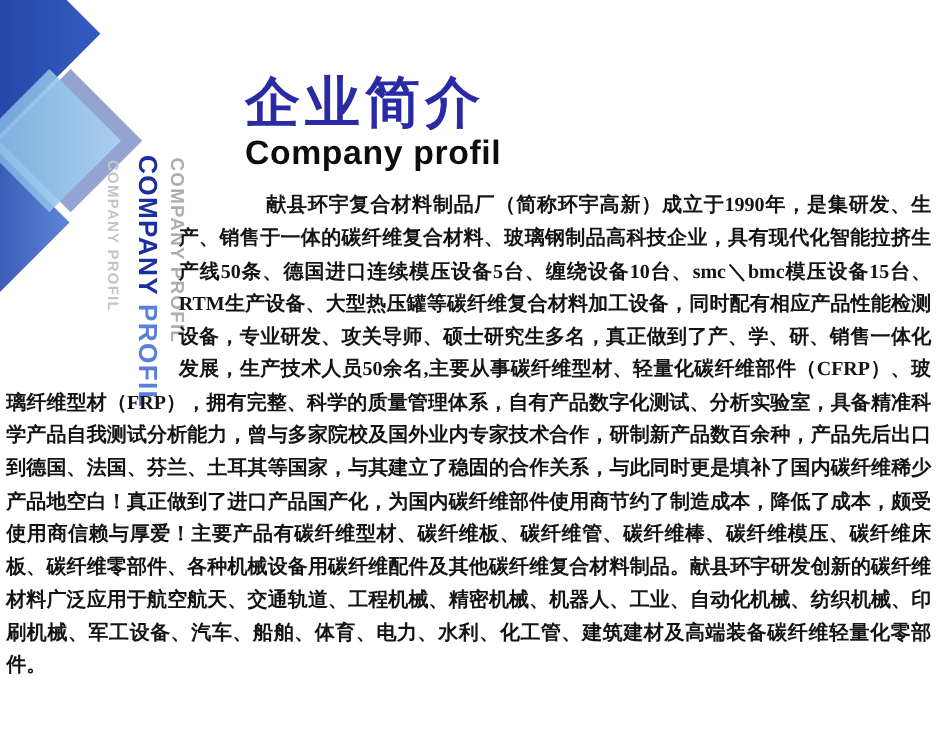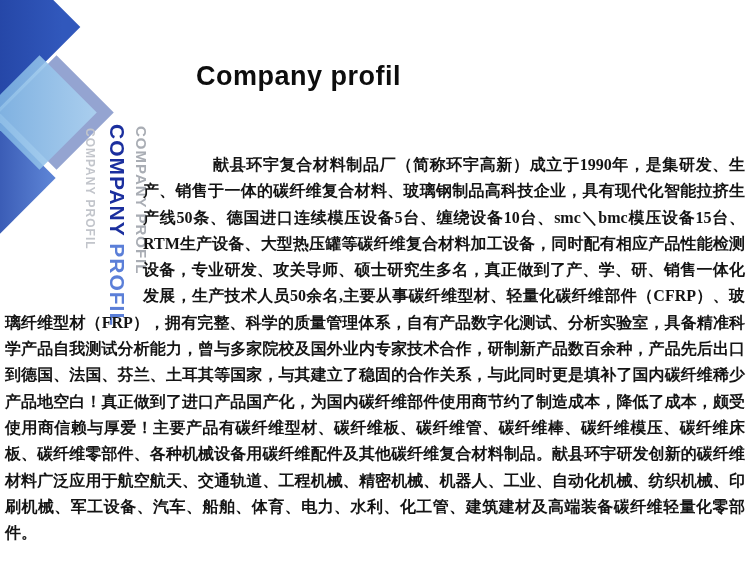--- a/index.html
+++ b/index.html
@@ -84,20 +84,21 @@
   <div class="diamond diamond-bottomleft"></div>
   <div class="diamond diamond-light"></div>
 
   <div class="vcol vcol-small">COMPANY PROFIL</div>
   <div class="vcol vcol-big">
     <span class="wm-dark">COMPANY</span><span class="wm-light"> PROFIL</span>
   </div>
   <div class="vcol vcol-mid">COMPANY PROFIL</div>
 
   <div class="heading">
+    <div class="title-cn">企业简介</div>
     <div class="title-en">Company profil</div>
   </div>
 
   <div class="body-text">
     <span class="float-spacer"></span><span>献县环宇复合材料制品厂（简称环宇高新）成立于1990年，是集研发、生产、销售于一体的碳纤维复合材料、玻璃钢制品高科技企业，具有现代化智能拉挤生产线50条、德国进口连续模压设备5台、缠绕设备10台、smc＼bmc模压设备15台、RTM生产设备、大型热压罐等碳纤维复合材料加工设备，同时配有相应产品性能检测设备，专业研发、攻关导师、硕士研究生多名，真正做到了产、学、研、销售一体化发展，生产技术人员50余名,主要从事碳纤维型材、轻量化碳纤维部件（CFRP）、玻璃纤维型材（FRP），拥有完整、科学的质量管理体系，自有产品数字化测试、分析实验室，具备精准科学产品自我测试分析能力，曾与多家院校及国外业内专家技术合作，研制新产品数百余种，产品先后出口到德国、法国、芬兰、土耳其等国家，与其建立了稳固的合作关系，与此同时更是填补了国内碳纤维稀少产品地空白！真正做到了进口产品国产化，为国内碳纤维部件使用商节约了制造成本，降低了成本，颇受使用商信赖与厚爱！主要产品有碳纤维型材、碳纤维板、碳纤维管、碳纤维棒、碳纤维模压、碳纤维床板、碳纤维零部件、各种机械设备用碳纤维配件及其他碳纤维复合材料制品。献县环宇研发创新的碳纤维材料广泛应用于航空航天、交通轨道、工程机械、精密机械、机器人、工业、自动化机械、纺织机械、印刷机械、军工设备、汽车、船舶、体育、电力、水利、化工管、建筑建材及高端装备碳纤维轻量化零部件。</span>
   </div>
 
 </div>
 
 </body></html>

